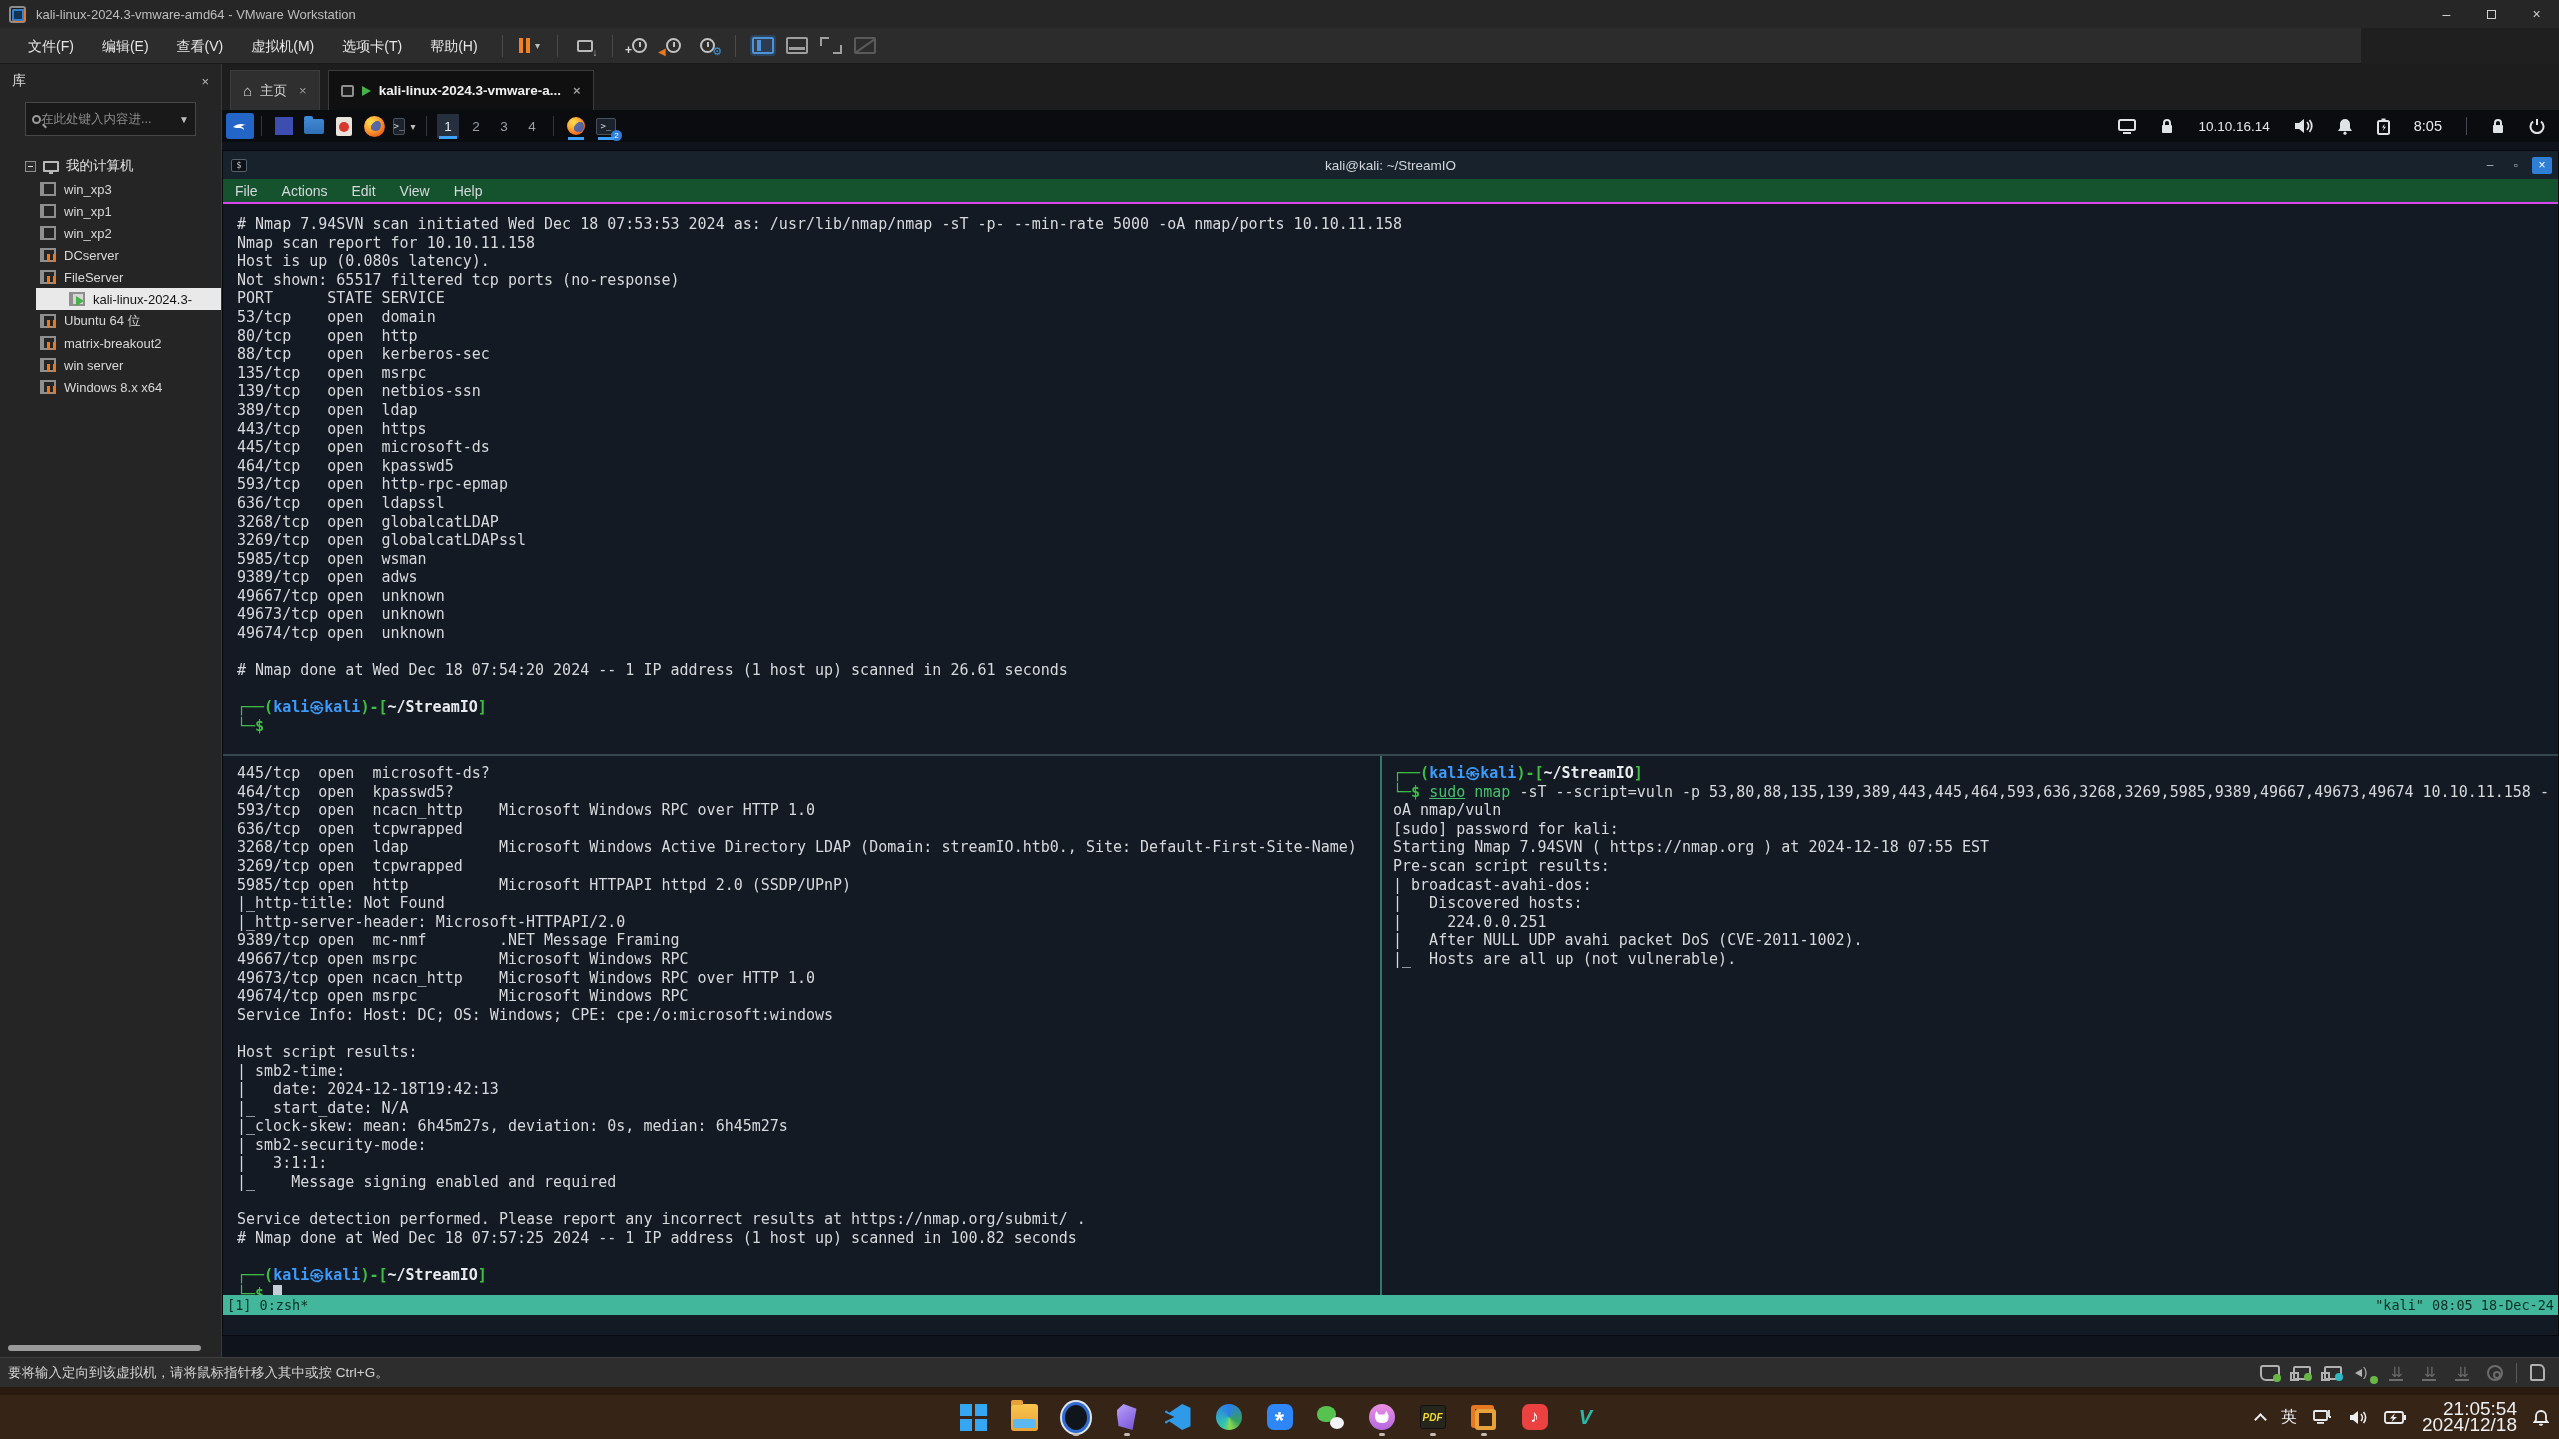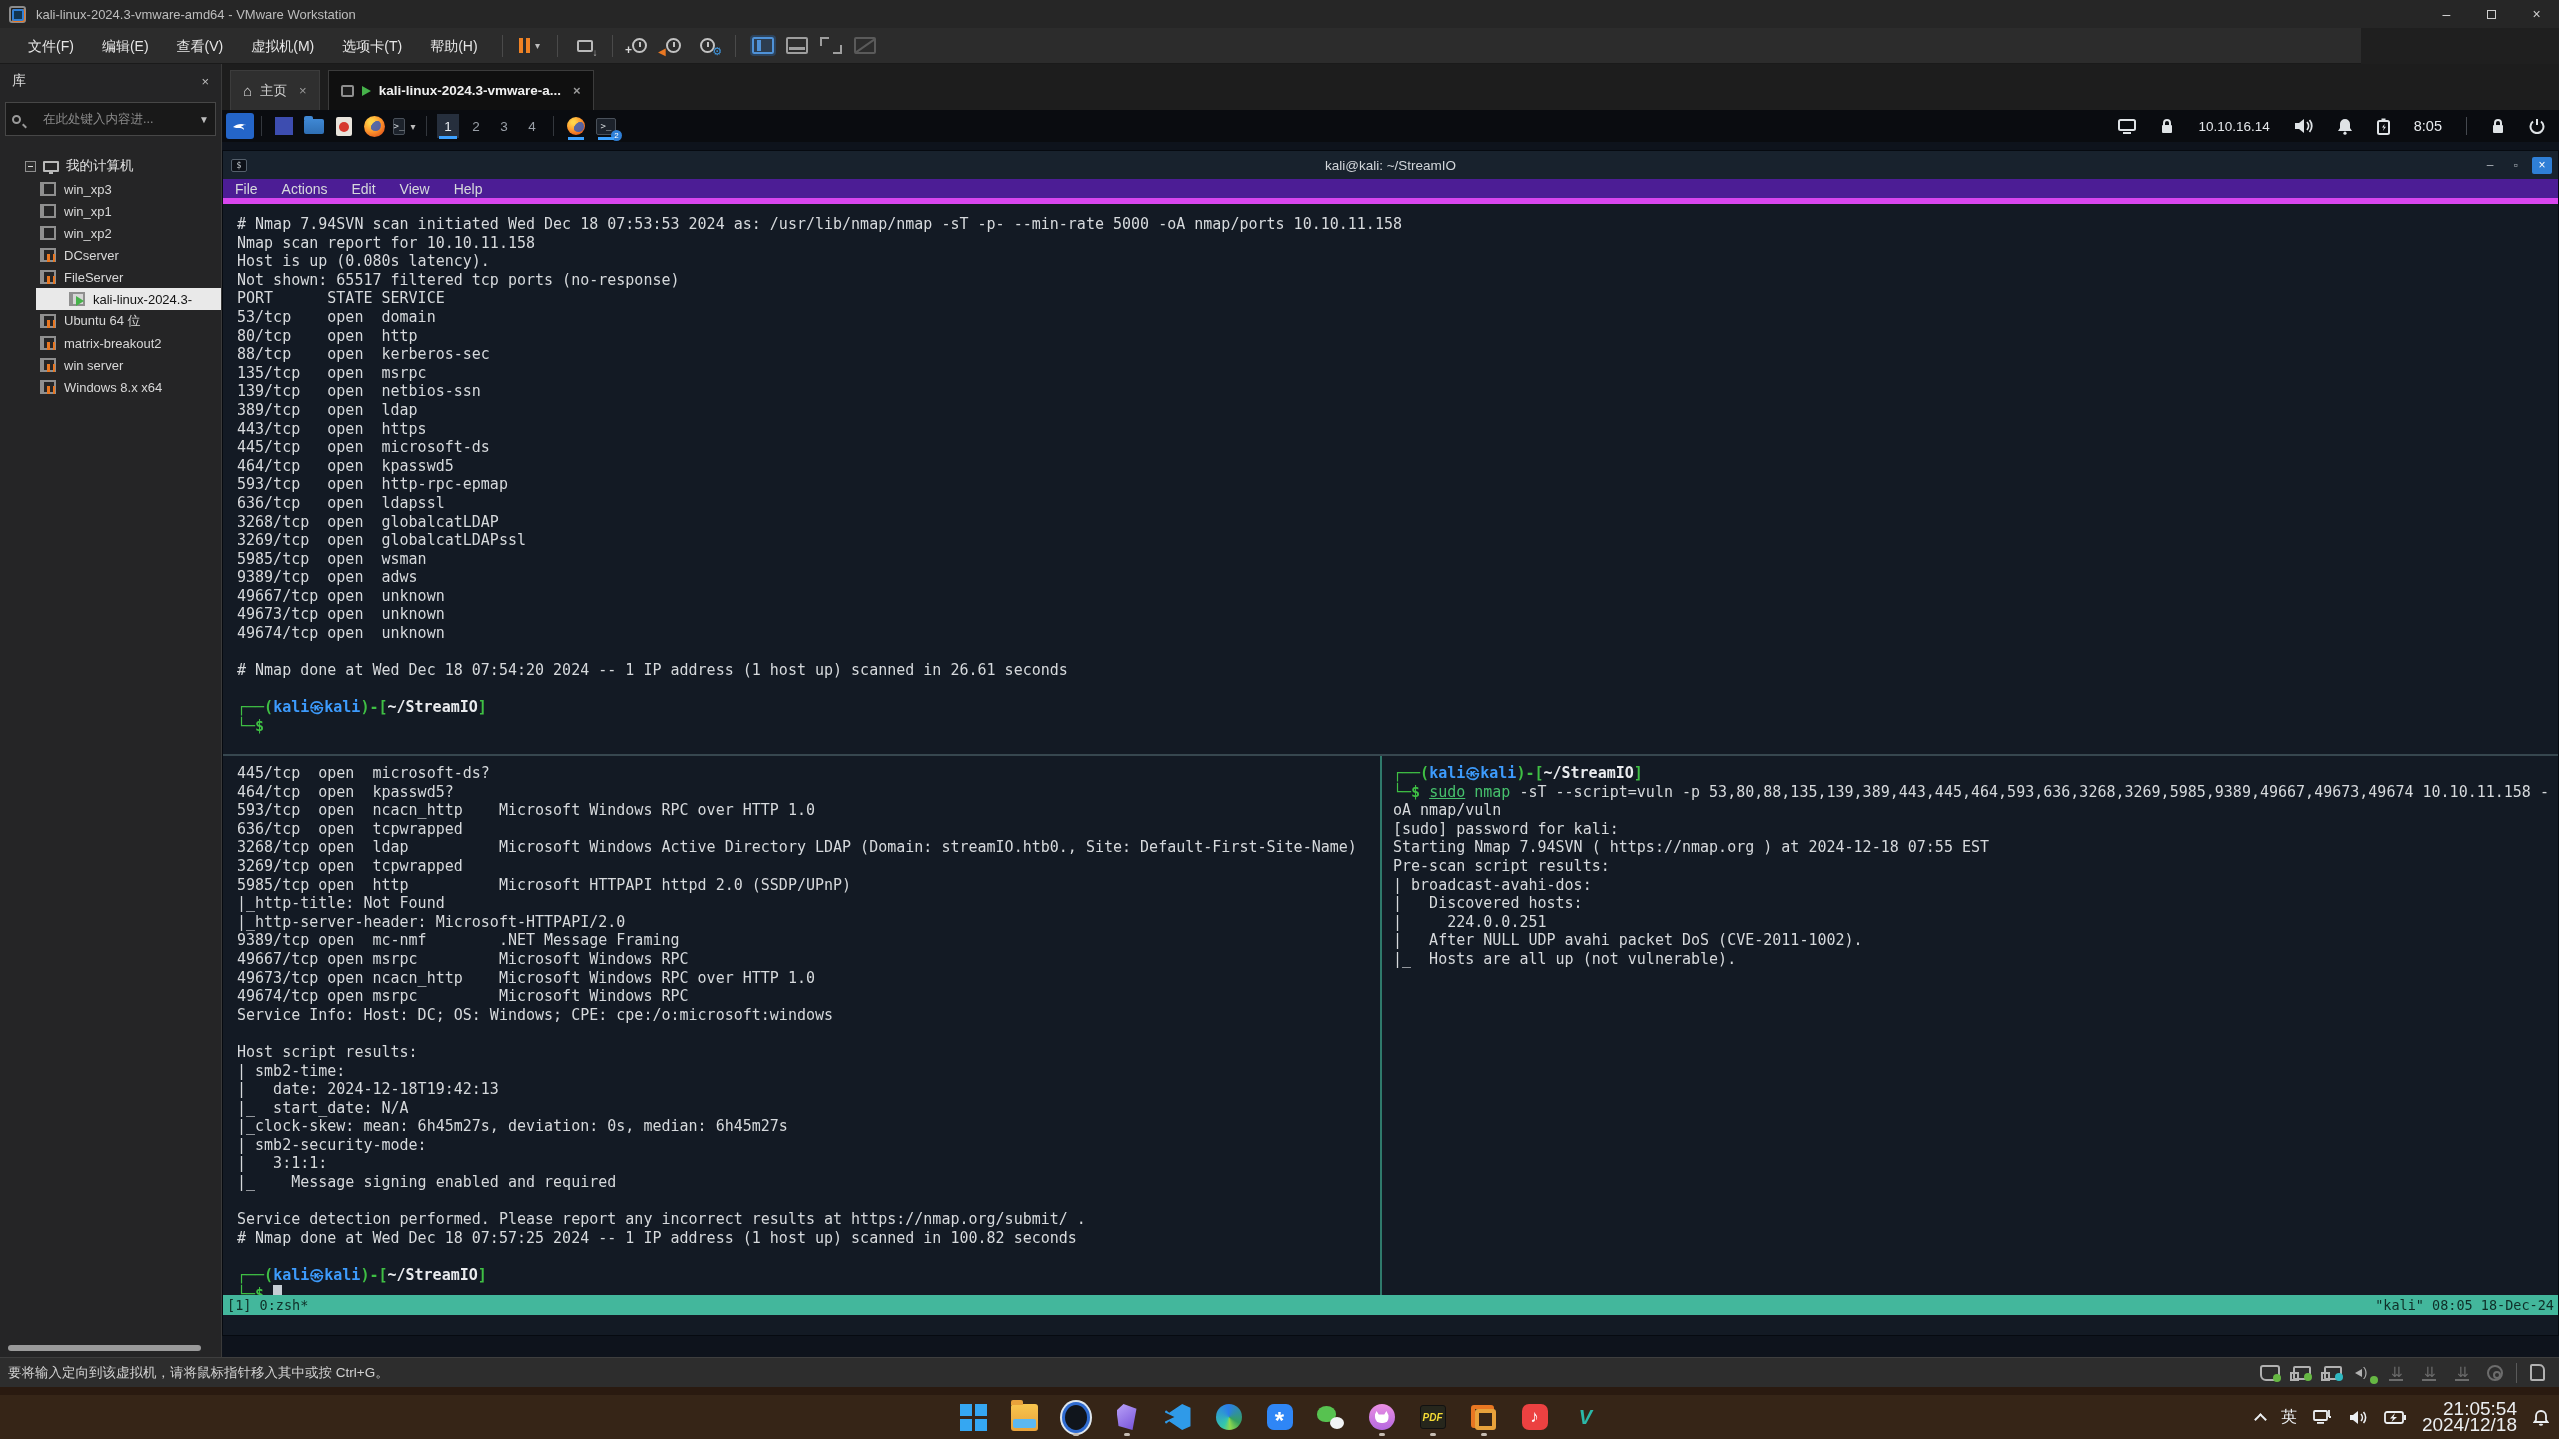--- a/index.html
+++ b/index.html
@@ -61,22 +61,22 @@
   .tab-close { color:#9a9a9a; font-size:13px; margin-left:4px; }
   .play-tri { width:0; height:0; border-left:9px solid #46b24a; border-top:5.5px solid transparent;
     border-bottom:5.5px solid transparent; display:inline-block; }
   .tab-vmico { width:13px; height:12px; border:2px solid #8f8f8f; border-radius:2px; position:relative; background:#1b1b1b; }
 
   
   #sidebar { position:absolute; left:0; top:64px; width:222px; height:1293px; background:#252526;
     border-right:1px solid #3a3a3a; }
   #sb-head { height:34px; display:flex; align-items:center; padding:0 12px; color:#dddddd; font-size:14px; }
   #sb-close { margin-left:auto; color:#bdbdbd; font-size:13px; }
-  #sb-search { margin:4px 5px; height:25px; background:#191919; border:1px solid #474747; display:flex;
-    align-items:center; padding:16px 6px; gap:22px; }
+  #sb-search { margin:4px 25px; height:25px; background:#191919; border:1px solid #474747; display:flex;
+    align-items:center; padding:16px 6px; gap:0; }
   #sb-search input { flex:1; background:transparent; border:none; outline:none; color:#a8a8a8;
     font-size:12.5px; font-family:"Liberation Sans",sans-serif; width:120px; }
   .mag { width:9px; height:9px; border:2px solid #9a9a9a; border-radius:50%; position:relative; flex:none; }
   .mag::after { content:""; position:absolute; left:8px; top:8px; width:5px; height:2px; background:#9a9a9a;
     transform:rotate(45deg); }
   .dd-caret { color:#bdbdbd; font-size:10px; }
   #vm-tree { margin-top:18px; }
   .tree-root { display:flex; align-items:center; gap:7px; padding:3px 0 3px 25px; color:#e2e2e2; font-size:13.5px; }
   .expander { width:11px; height:11px; border:1px solid #8f8f8f; position:relative; background:#2d2d2d; flex:none; }
   .expander::after { content:""; position:absolute; left:2px; top:4px; width:5px; height:1px; background:#dcdcdc; }
@@ -141,21 +141,21 @@
   #term-titlebar { height:28px; background:#18222d; display:flex; align-items:center; position:relative; }
   .term-ico { width:16px; height:13px; background:#0d1118; border:1px solid #55606c; border-radius:2px;
     margin-left:8px; color:#cdd3d8; font-size:8px; font-family:"DejaVu Sans Mono",monospace;
     display:flex; align-items:center; justify-content:center; }
   #term-title { position:absolute; left:0; right:0; text-align:center; color:#d2d6da; font-size:13.5px; }
   #term-controls { margin-left:auto; display:flex; gap:6px; padding-right:6px; z-index:2; }
   .tctl { width:20px; height:17px; display:flex; align-items:center; justify-content:center; color:#aeb4ba;
     font-size:12px; border-radius:2px; }
   .tctl.close { background:#2f7fd6; color:#fff; }
   #term-menubar { height:25px; display:flex; align-items:center; gap:24px; padding-left:12px;
-    background:#4c1d95; border-bottom:6px solid #d946ef; }
+    background:#14532d; border-bottom:2px solid #d946ef; }
   .tmenu { color:#d6d9dc; font-size:14px; }
 
   #term-content { position:absolute; left:0; top:53px; right:0; bottom:20px;
     font-family:"DejaVu Sans Mono",monospace; font-size:15px; line-height:18.6px; color:#d6d9dc; }
   #pane-top { position:absolute; left:0; top:4px; width:100%; height:543px; padding:7px 0 0 14px; overflow:hidden; }
   #hdivider { position:absolute; left:0; top:550px; width:100%; height:2px; background:#37474f; }
   #pane-left { position:absolute; left:0; top:552px; width:1156px; bottom:0; padding:8px 0 0 14px; overflow:hidden; }
   #vdivider { position:absolute; left:1157px; top:552px; width:2px; bottom:0; background:#2f7a6b; }
   #pane-right { position:absolute; left:1160px; top:552px; right:0; bottom:0; padding:8px 0 0 10px; overflow:hidden; }
   .tl { white-space:pre; height:18.6px; }

